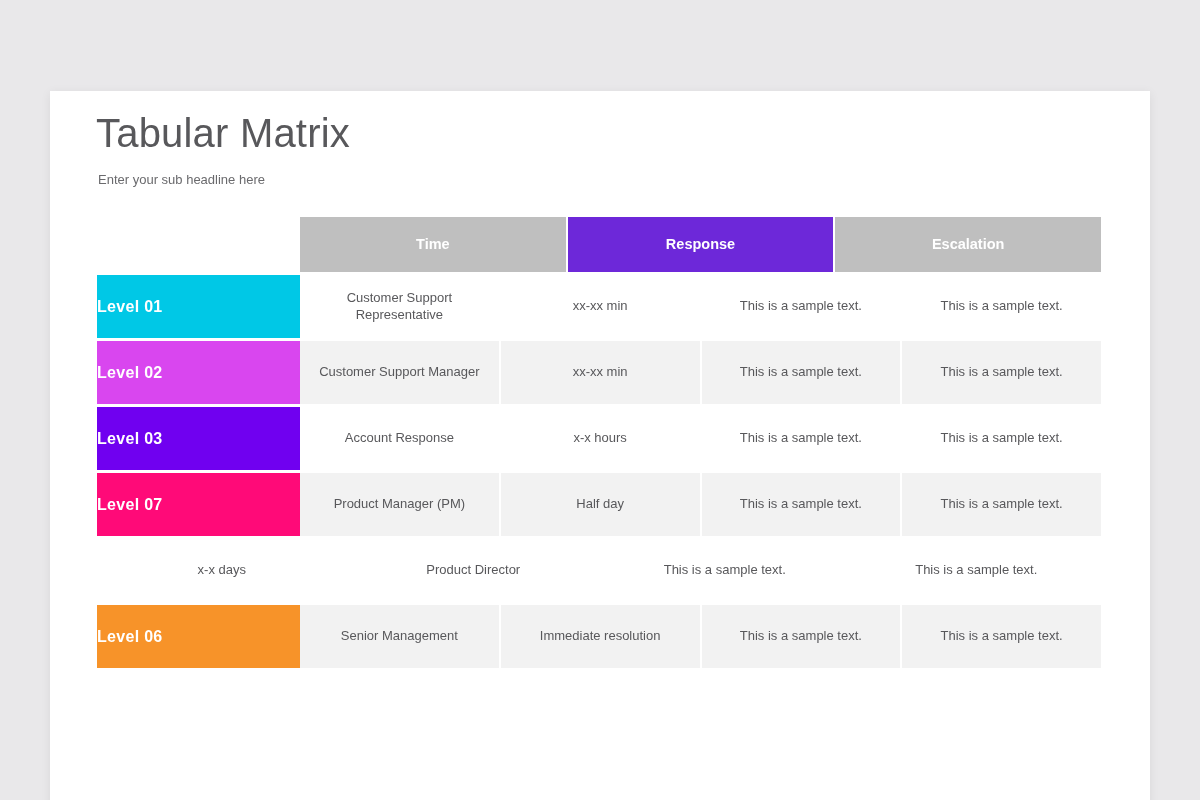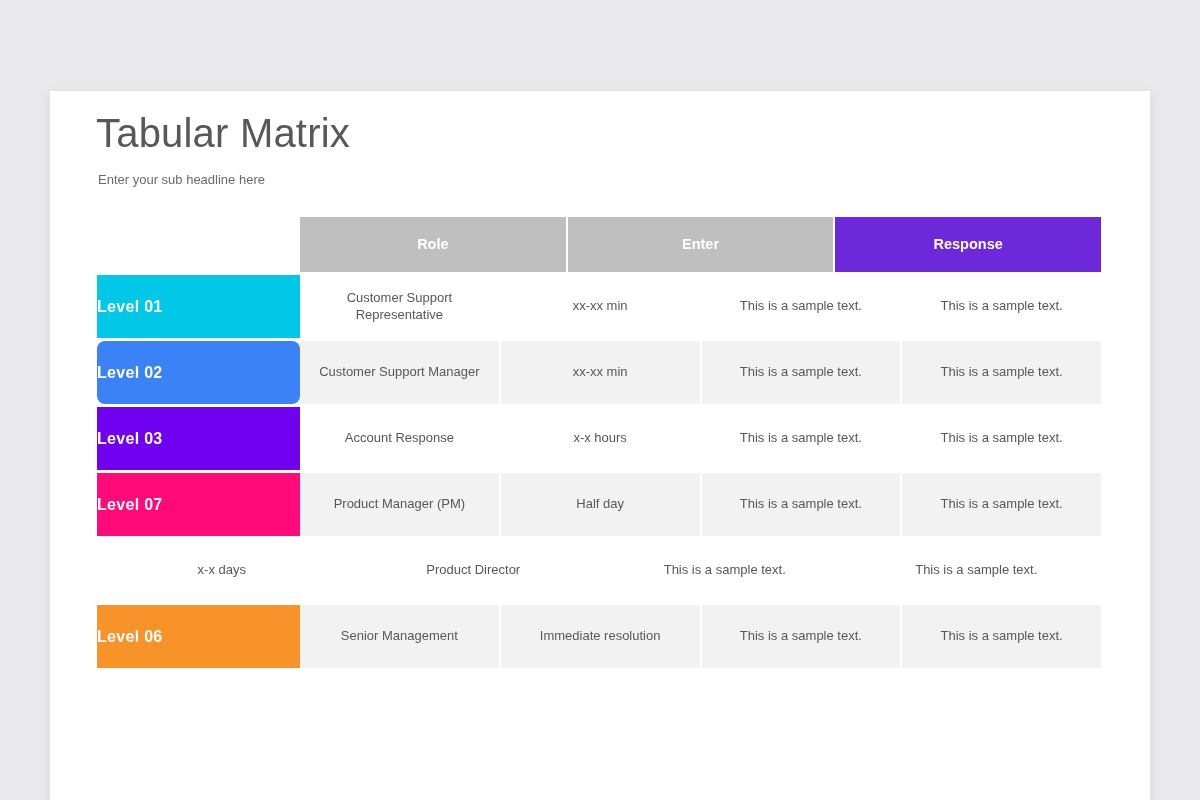--- a/index.html
+++ b/index.html
@@ -112,41 +112,41 @@
 <div class="slide-card">
 
   <div class="page-title">Tabular Matrix</div>
 
   <div class="page-subtitle">Enter your sub headline here</div>
 
   <div class="matrix">
 
     <div class="matrix-row header-row">
       <div class="label-cell empty-head head-spacer"></div>
-      <div class="data-cell" style="background-color: rgb(191, 191, 191);">Role</div>
-      <div class="data-cell" style="background-color: rgb(191, 191, 191);">Enter</div>
+      <div class="data-cell" style="background-color: rgb(191, 191, 191);">Time</div>
       <div class="data-cell" style="background-color: #6d28d9;">Response</div>
+      <div class="data-cell" style="background-color: rgb(191, 191, 191);">Escalation</div>
     </div>
 
     <div class="row-gap"></div>
 
     <div class="matrix-row body-row">
       <div class="label-cell" style="background-color: rgb(0, 200, 230);">
         <span>Level 01</span>
       </div>
       <div class="data-cell">Customer Support Representative</div>
       <div class="data-cell">xx-xx min</div>
       <div class="data-cell">This is a sample text.</div>
       <div class="data-cell">This is a sample text.</div>
     </div>
 
     <div class="row-gap"></div>
 
     <div class="matrix-row body-row alt">
-      <div class="label-cell" style="background-color: #3b82f6; border-radius: 8px;">
+      <div class="label-cell" style="background-color: #d946ef;">
         <span>Level 02</span>
       </div>
       <div class="data-cell">Customer Support Manager</div>
       <div class="data-cell">xx-xx min</div>
       <div class="data-cell">This is a sample text.</div>
       <div class="data-cell">This is a sample text.</div>
     </div>
 
     <div class="row-gap"></div>
 

